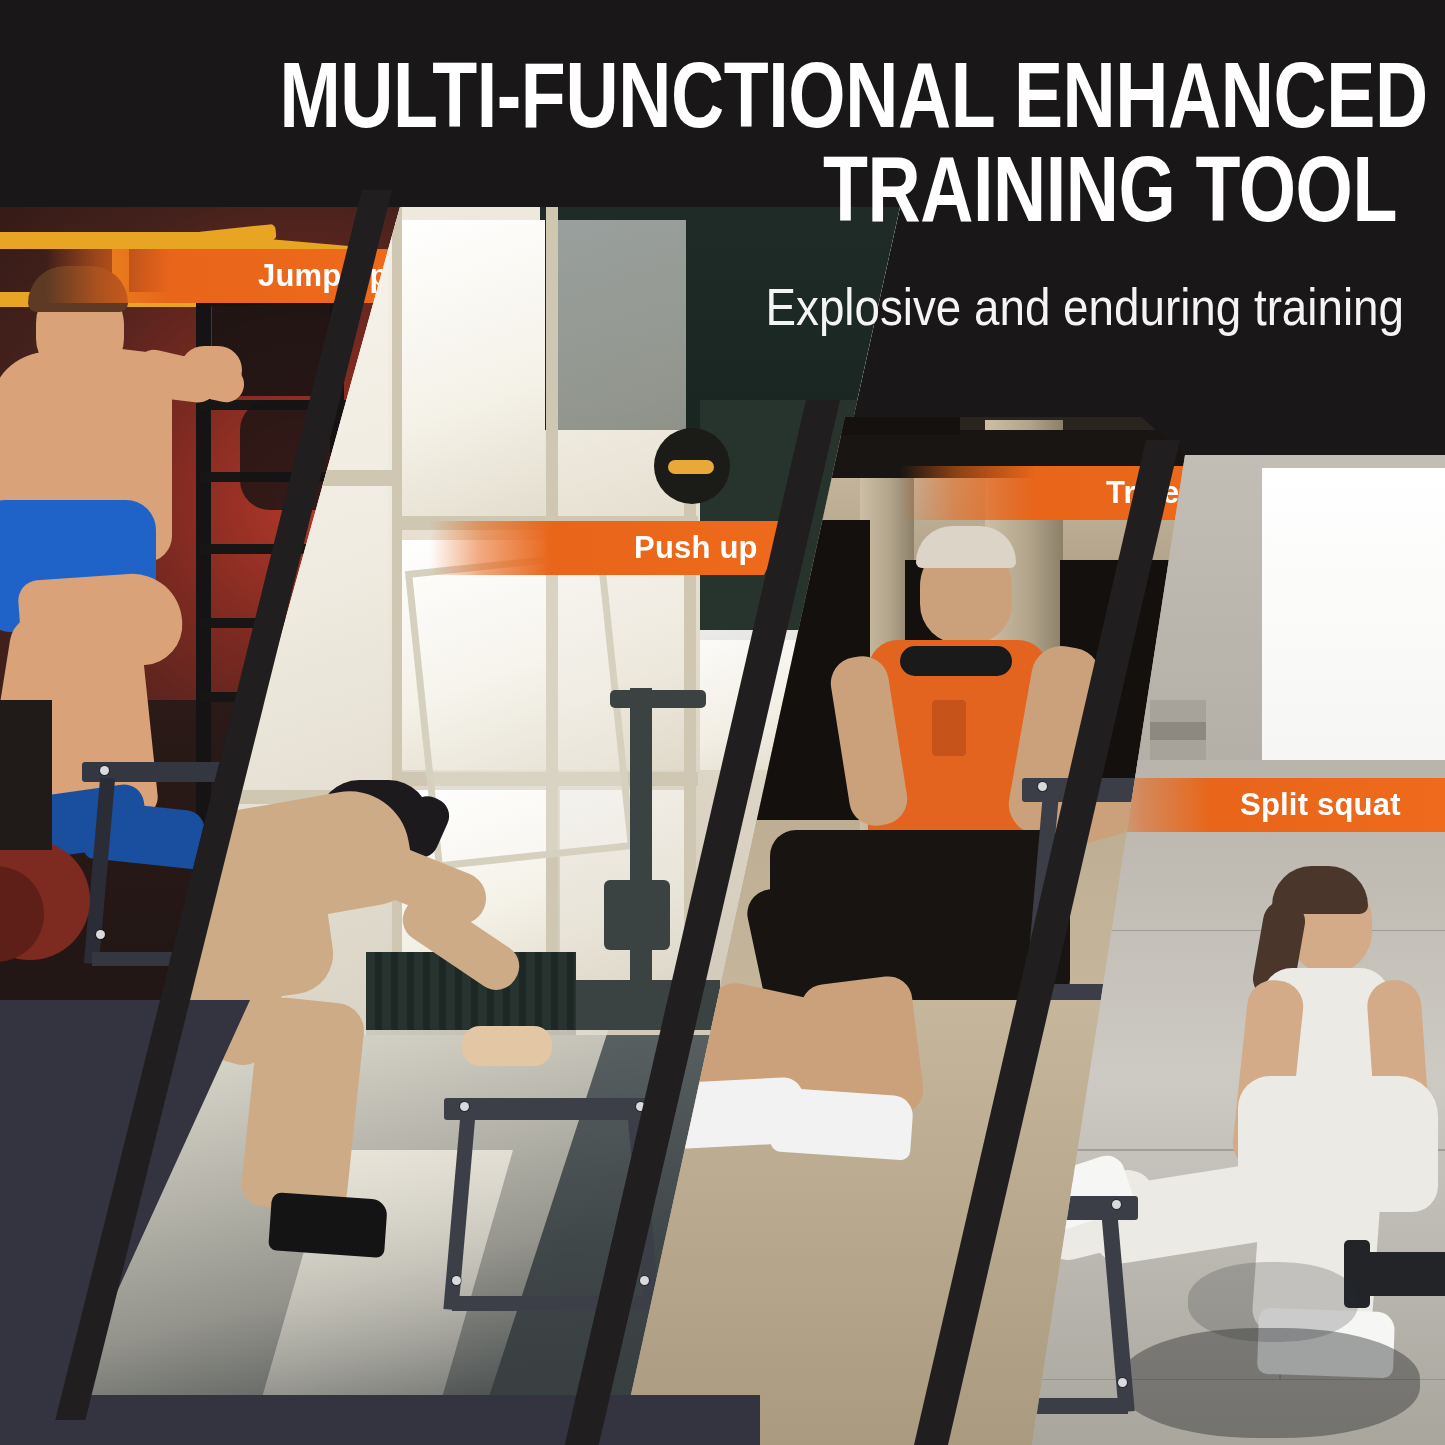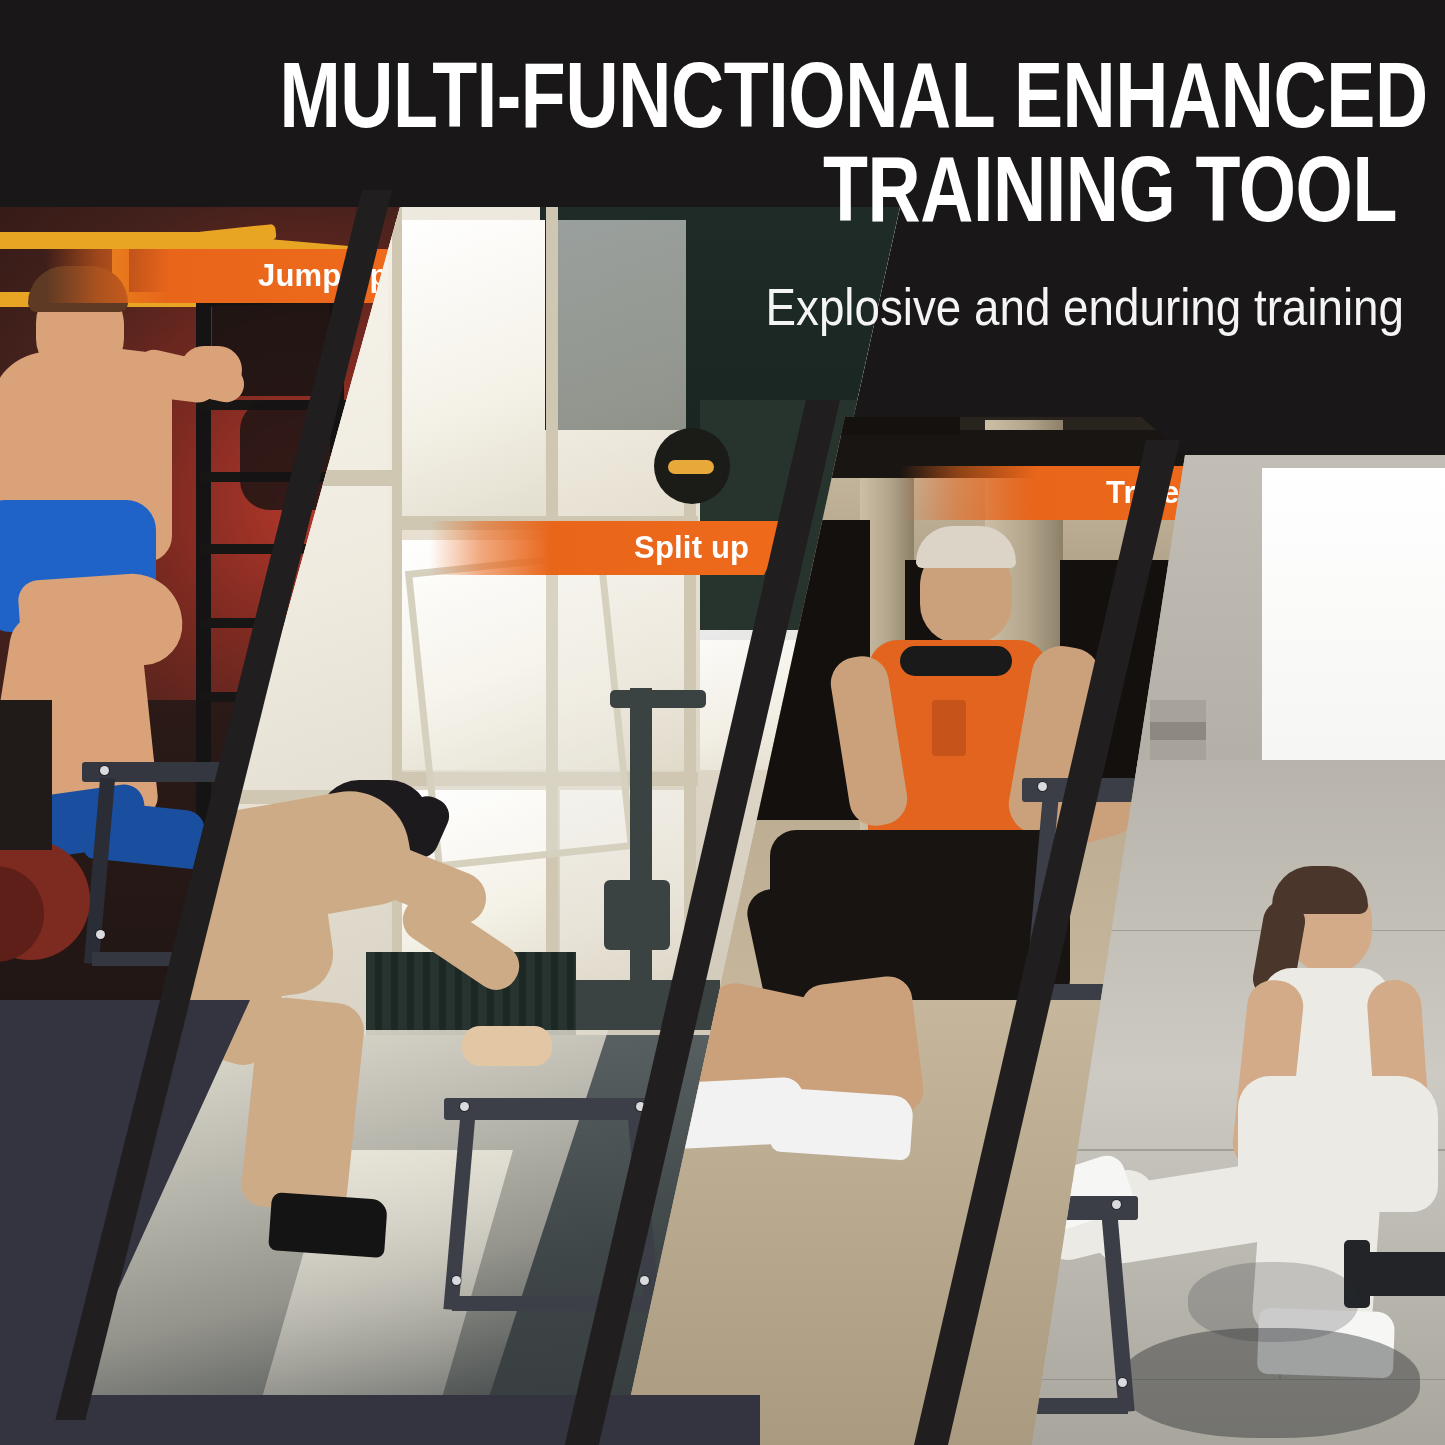--- a/index.html
+++ b/index.html
@@ -302,21 +302,21 @@
       <div class="p2-box" style="left:452px;top:1112px;width:15px;height:198px;transform:rotate(5deg);"></div>
       <div class="p2-box" style="left:636px;top:1112px;width:15px;height:198px;transform:rotate(-5deg);"></div>
       <div class="p2-box" style="left:452px;top:1296px;width:200px;height:15px;"></div>
       <div class="bolt" style="left:460px;top:1102px;"></div>
       <div class="bolt" style="left:636px;top:1102px;"></div>
       <div class="bolt" style="left:452px;top:1276px;"></div>
       <div class="bolt" style="left:640px;top:1276px;"></div>
     </div>
     <div class="lbl" id="lbl2">
       <span class="bg"></span>
-      <span class="cap">Split up</span>
+      <span class="cap">Push up</span>
     </div>
   </div>
 
   <div class="panel" id="panel3">
     <div class="photo" id="ph3">
       <div class="p3-sky"></div>
       <div class="p3-deck"></div>
       <div class="p3-ground"></div>
 
       <div class="p3-col" style="left:985px;top:420px;width:78px;height:560px;"></div>
@@ -392,20 +392,24 @@
 
       <div class="p4-box" style="left:920px;top:1196px;width:218px;height:24px;border-radius:3px;"></div>
       <div class="p4-box" style="left:932px;top:1212px;width:16px;height:200px;transform:rotate(5deg);"></div>
       <div class="p4-box" style="left:1110px;top:1212px;width:16px;height:200px;transform:rotate(-5deg);"></div>
       <div class="p4-box" style="left:928px;top:1398px;width:200px;height:16px;"></div>
       <div class="bolt" style="left:936px;top:1200px;"></div>
       <div class="bolt" style="left:1112px;top:1200px;"></div>
       <div class="bolt" style="left:926px;top:1378px;"></div>
       <div class="bolt" style="left:1118px;top:1378px;"></div>
     </div>
+    <div class="lbl" id="lbl4">
+      <span class="bg"></span>
+      <span class="cap">Split squat</span>
+    </div>
   </div>
 
   <div class="sep" id="sep12"></div>
   <div class="sep" id="sep23"></div>
   <div class="sep" id="sep34"></div>
   <div class="wedge" id="w-top"></div>
   <div class="wedge" id="w-botleft"></div>
 
   <div class="hdr">
     <div class="title">

